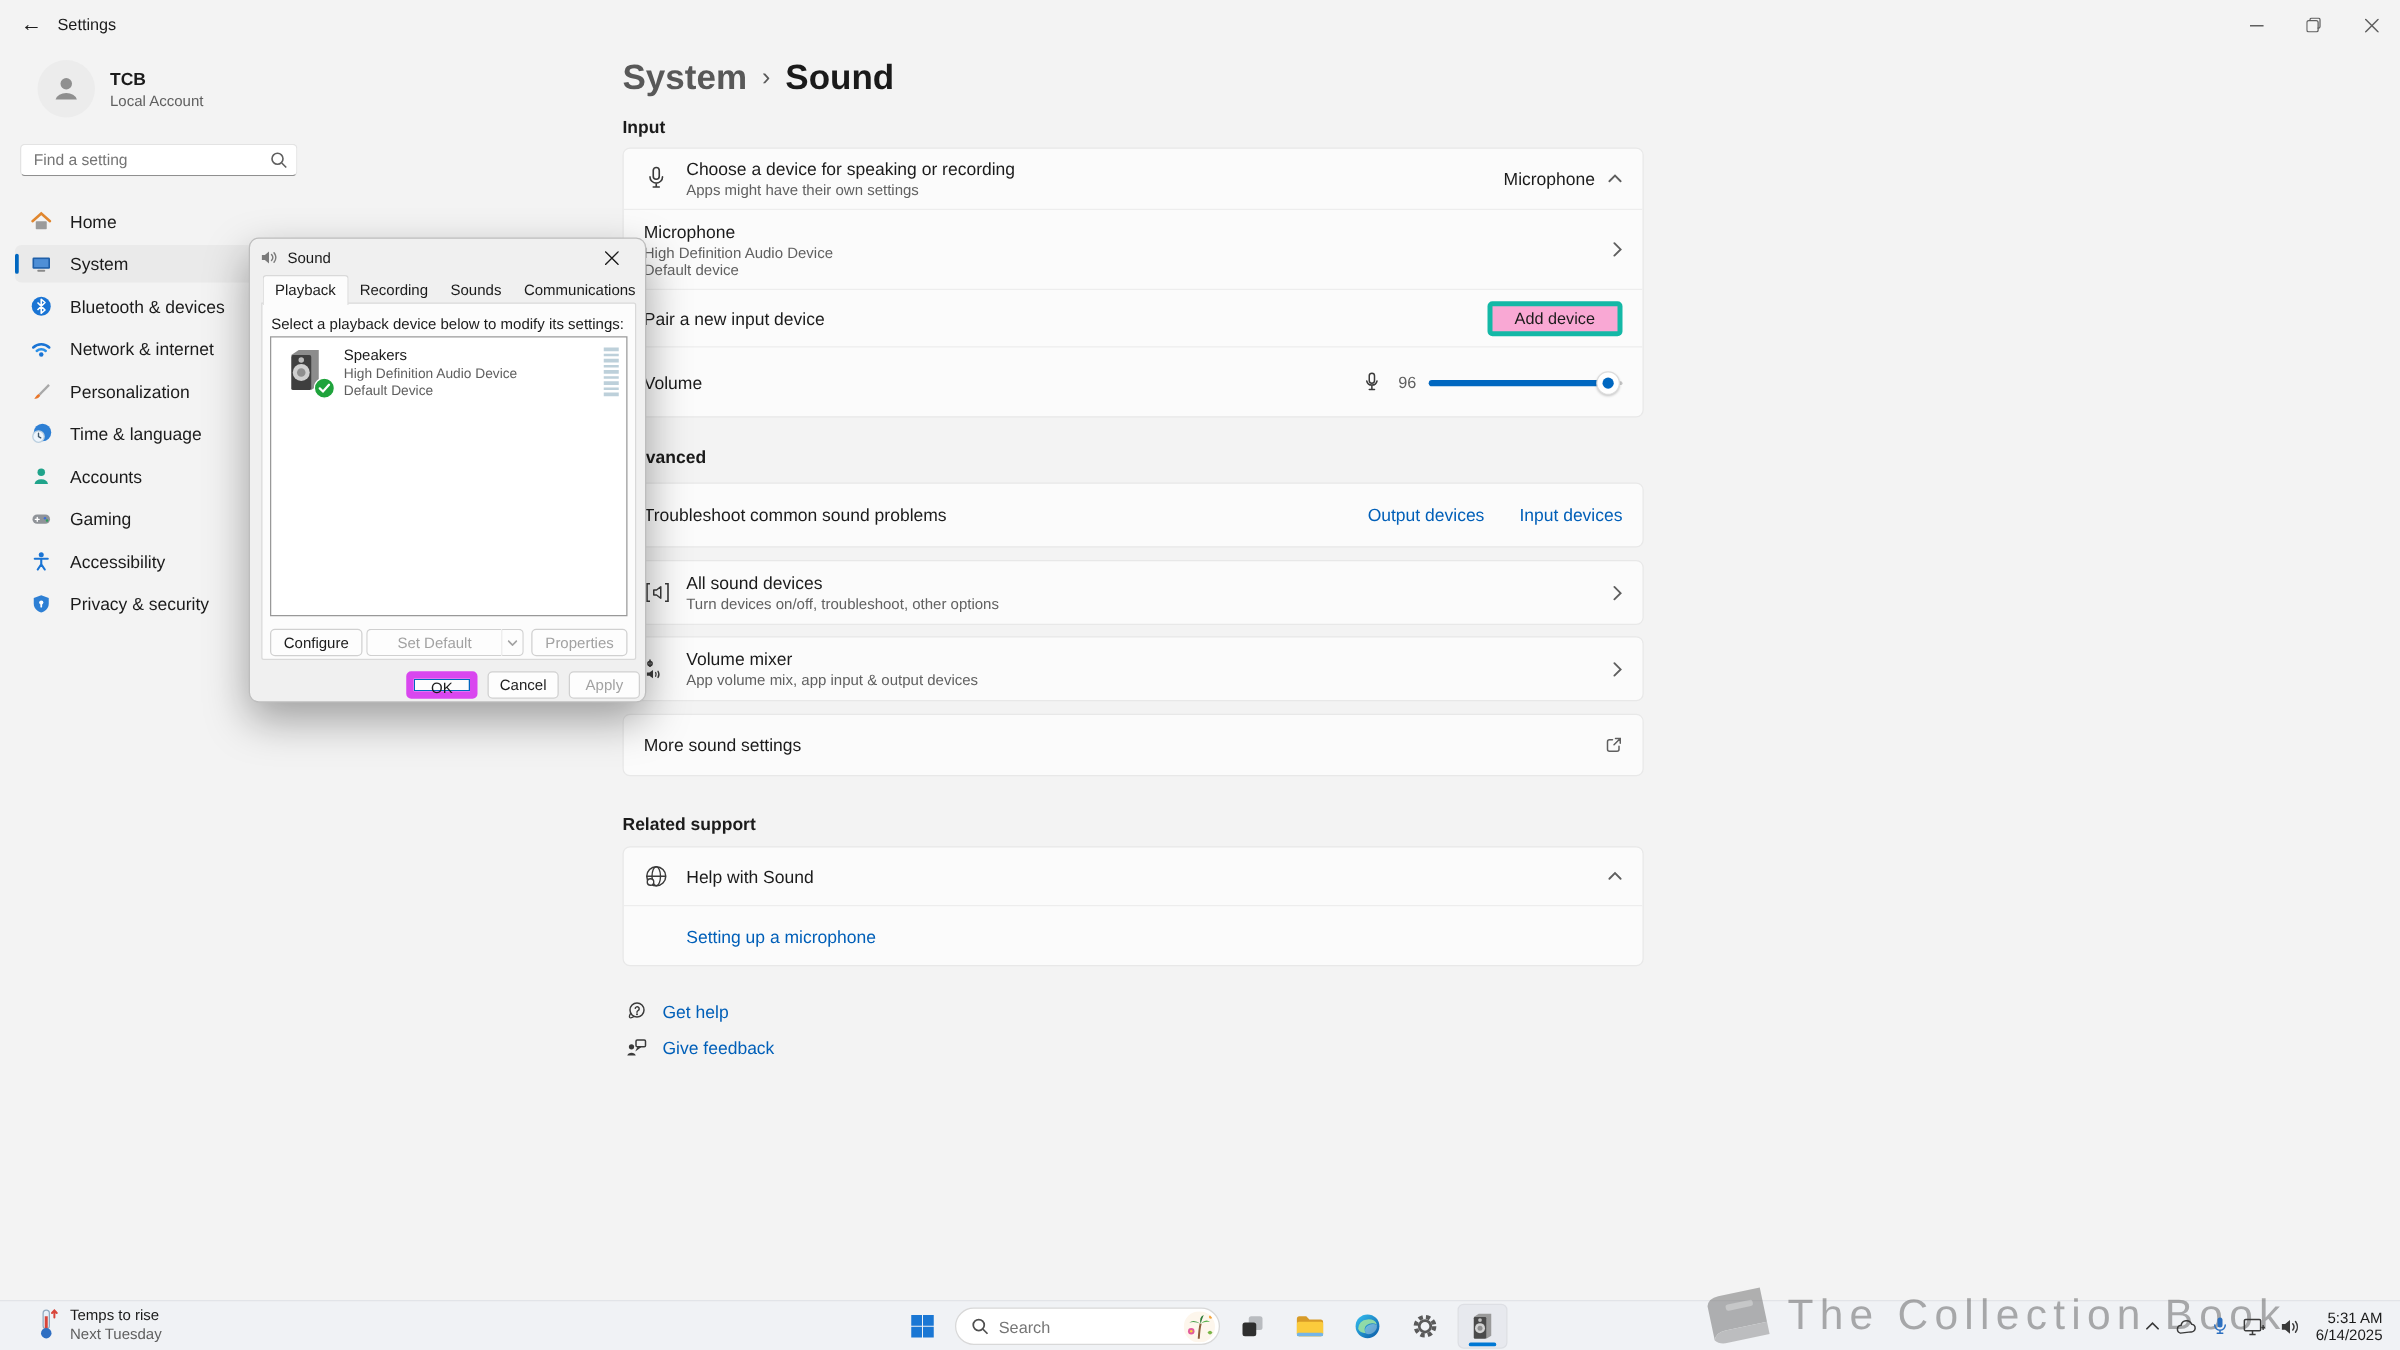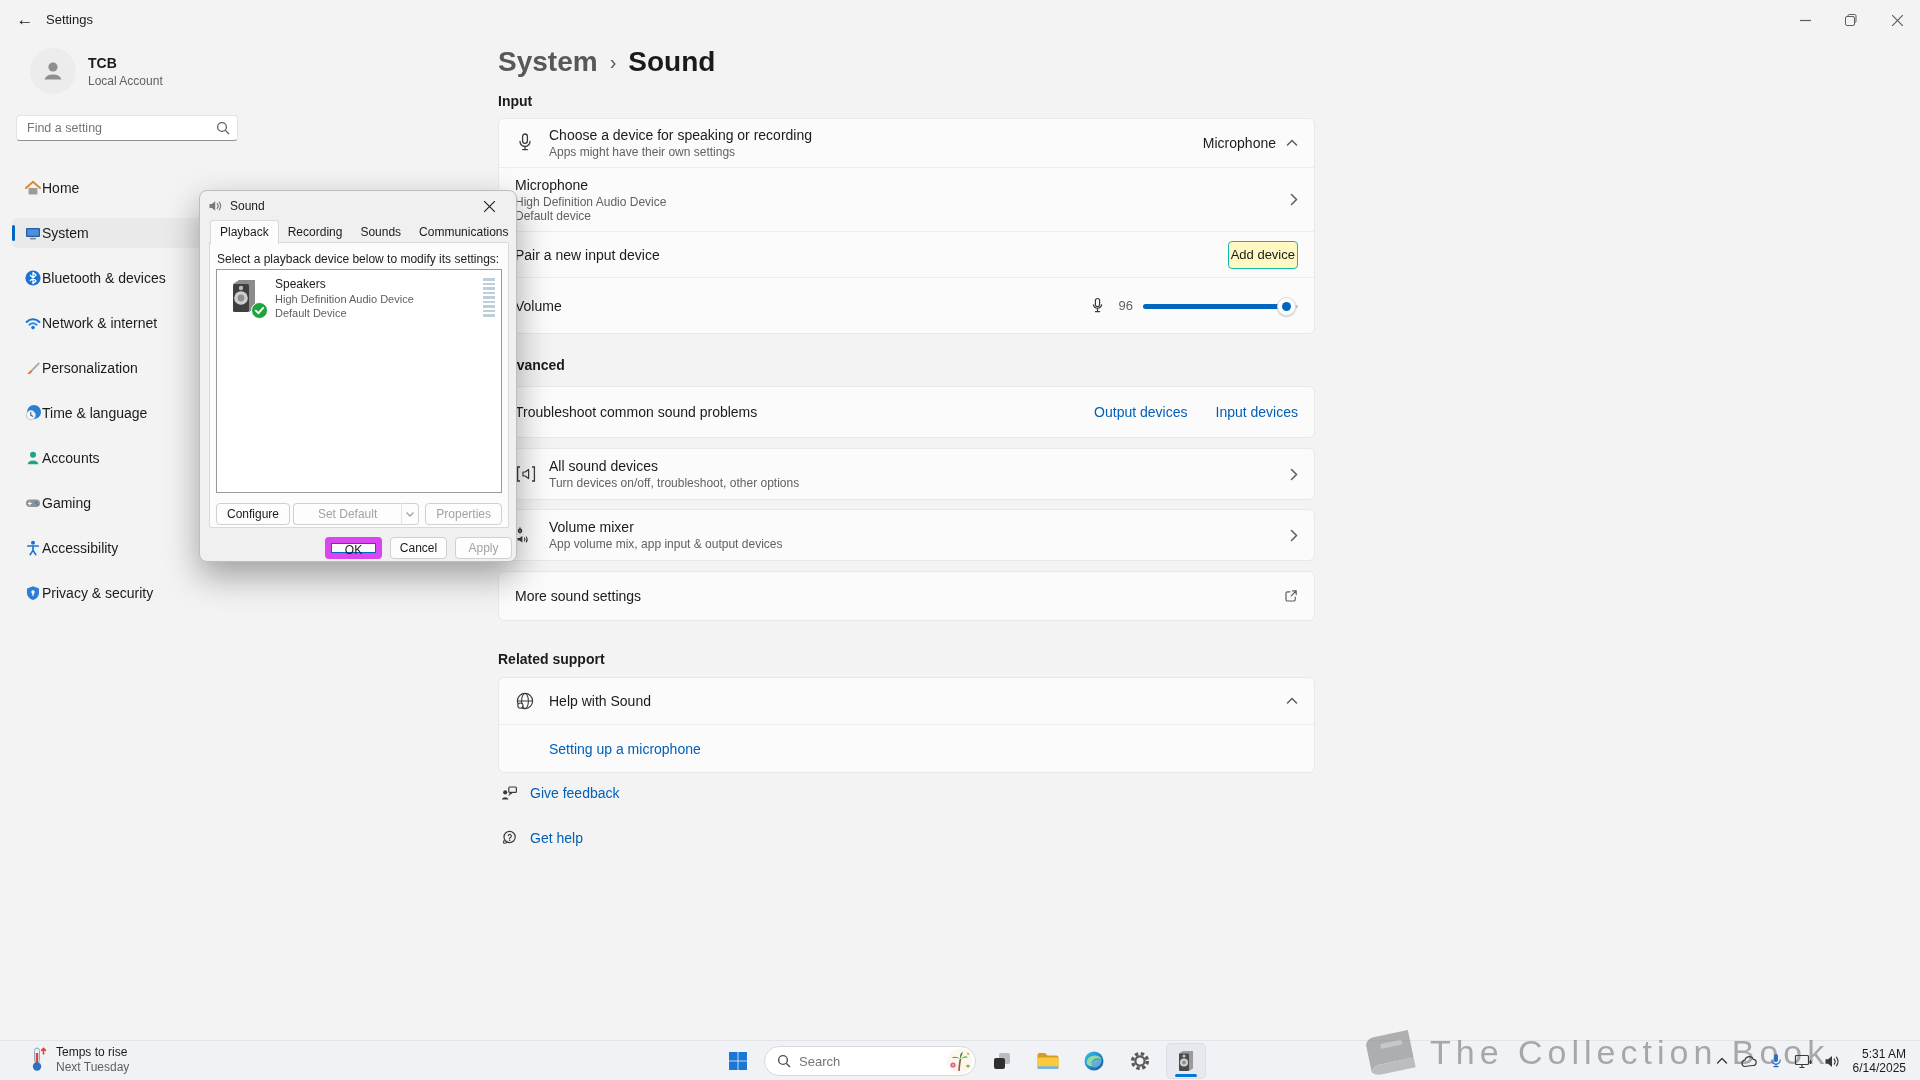--- a/index.html
+++ b/index.html
@@ -17,42 +17,42 @@
   
   .sidebar{position:absolute;left:0;top:40px;width:300px;height:1000px}
   .userrow{position:absolute;left:30px;top:8px;display:flex;align-items:center;gap:12px;cursor:pointer}
   .avatar{width:46px;height:46px;border-radius:50%;background:#ececec;display:flex;align-items:center;justify-content:center}
   .uname{font-size:14px;font-weight:bold;color:#1b1b1b}
   .utype{font-size:12px;color:#5f5f5f;margin-top:3px}
   .searchwrap{position:absolute;left:16px;top:75px;width:222px;height:26px}
   .searchwrap input{width:100%;height:100%;border:1px solid #e3e3e3;border-bottom:1px solid #8f8f8f;border-radius:4px;background:#ffffff;padding:0 28px 0 10px;font-size:12.5px;color:#1b1b1b;font-family:"Liberation Sans",sans-serif}
   .searchwrap .sic{position:absolute;right:8px;top:6px}
   .nav{position:absolute;left:0;top:118px;width:300px}
-  .navitem{position:relative;display:flex;align-items:center;height:30px;margin:15px 8px 3px 12px;padding-left:12px;border-radius:5px;cursor:pointer}
+  .navitem{position:relative;display:flex;align-items:center;gap:14px;height:30px;margin:4px 8px 3px 12px;padding-left:12px;border-radius:5px;cursor:pointer}
   .navitem.sel{background:#eaeaea}
   .navitem.sel::before{content:"";position:absolute;left:0;top:7px;width:3px;height:16px;border-radius:2px;background:#0067c0}
   .navlabel{font-size:14px;color:#1b1b1b}
 
   
   .content{position:absolute;left:498px;top:40px;width:817px}
   .breadcrumb{display:flex;align-items:center;gap:12px;margin-top:4px;height:36px}
   .bc-parent{font-size:28px;font-weight:600;color:#585858;cursor:pointer}
   .bc-sep{font-size:20px;color:#585858}
   .bc-current{font-size:28px;font-weight:600;color:#1a1a1a}
   .secheading{font-size:14px;font-weight:700;color:#1b1b1b}
   .card{background:#fbfbfb;border:1px solid #e8e8e8;border-radius:6px;overflow:hidden}
   .row{display:flex;align-items:center;padding:0 16px;position:relative}
   .row.bt{border-top:1px solid #ededed}
   .ricon{width:22px;margin-right:12px;flex:0 0 auto}
   .rtxt{display:flex;flex-direction:column;justify-content:center}
   .rt{font-size:14px;color:#1b1b1b}
   .rs{font-size:12px;color:#616161;margin-top:2px;line-height:14px}
   .rright{margin-left:auto;display:flex;align-items:center;gap:10px}
   .link{color:#005fb8;font-size:14px;cursor:pointer;text-decoration:none}
-  .ghostbtn{background:#fef9c3;border:1px solid #14b8a6;border-radius:4px;height:28px;padding:0 2px;font-size:13px;color:#1b1b1b;font-family:"Liberation Sans",sans-serif;cursor:pointer}
+  .ghostbtn{background:#f9a8d4;border:4px solid #14b8a6;border-radius:4px;height:28px;padding:0 18px;font-size:13px;color:#1b1b1b;font-family:"Liberation Sans",sans-serif;cursor:pointer}
   .slider{position:relative;width:155px;height:18px;cursor:pointer}
   .slider .track{position:absolute;left:0;top:8px;width:100%;height:3px;border-radius:2px;background:#c7c7c7}
   .slider .fill{position:absolute;left:0;top:7px;width:93%;height:5px;border-radius:3px;background:#0067c0}
   .slider .knob{position:absolute;left:calc(93% - 10px);top:0;width:19px;height:19px;border-radius:50%;background:#ffffff;border:1px solid #dcdcdc;box-shadow:0 1px 2px rgba(0,0,0,.2)}
   .slider .knob::after{content:"";position:absolute;left:4px;top:4px;width:9px;height:9px;border-radius:50%;background:#0067c0}
   .volval{font-size:13px;color:#5f5f5f;min-width:18px;text-align:right}
   .footlink{display:flex;align-items:center;gap:12px;margin-left:2px;cursor:pointer}
 
   
   .dialog{position:absolute;left:199px;top:190px;width:318px;height:372px;background:#f0f0f0;border:1px solid #bdbdbd;border-radius:8px;box-shadow:0 14px 34px rgba(0,0,0,.35);font-size:12px}
@@ -416,41 +416,41 @@
               <path d="M1.5 6 L6 1.5 L10.5 6" fill="none" stroke="#5f5f5f" stroke-width="1.5" stroke-linecap="round"></path>
             </svg>
           </span>
       </div>
     </div>
     <div class="row bt" style="height:48px">
       <a class="link" style="margin-left:34px">Setting up a microphone</a>
     </div>
   </div>
 
+  <div class="footlink" style="margin-top:27px">
+    <span>
+      <svg width="18" height="18" viewBox="0 0 18 18">
+          <circle cx="9.6" cy="8" r="5.6" fill="none" stroke="#3a3a3a" stroke-width="1.2"></circle>
+          <path d="M4.6 10.5 C3.6 12.2 3.2 13.4 3.8 14 C4.5 14.6 6 14 7.6 13" fill="none" stroke="#3a3a3a" stroke-width="1.1"></path>
+          <path d="M8.2 6.6 a1.6 1.6 0 1 1 2.2 1.9 c-0.6.3-.8.6-.8 1.2" fill="none" stroke="#3a3a3a" stroke-width="1.2" stroke-linecap="round"></path>
+          <circle cx="9.6" cy="11.3" r="0.8" fill="#3a3a3a"></circle>
+        </svg>
+    </span>
+    <a class="link">Get help</a>
+  </div>
   <div class="footlink" style="margin-top:11px">
     <span>
       <svg width="18" height="18" viewBox="0 0 18 18">
           <circle cx="5.2" cy="8.4" r="2.1" fill="#3a3a3a"></circle>
           <path d="M1.8 15.4 a3.6 3.2 0 0 1 6.8 0 Z" fill="#3a3a3a"></path>
           <rect x="8.8" y="3" width="7.6" height="5.4" rx="1" fill="none" stroke="#3a3a3a" stroke-width="1.2"></rect>
           <path d="M10.6 8.4 L9.6 10.6 L12.6 8.4" fill="none" stroke="#3a3a3a" stroke-width="1.1"></path>
         </svg>
     </span>
     <a class="link">Give feedback</a>
-  </div>
-  <div class="footlink" style="margin-top:27px">
-    <span>
-      <svg width="18" height="18" viewBox="0 0 18 18">
-          <circle cx="9.6" cy="8" r="5.6" fill="none" stroke="#3a3a3a" stroke-width="1.2"></circle>
-          <path d="M4.6 10.5 C3.6 12.2 3.2 13.4 3.8 14 C4.5 14.6 6 14 7.6 13" fill="none" stroke="#3a3a3a" stroke-width="1.1"></path>
-          <path d="M8.2 6.6 a1.6 1.6 0 1 1 2.2 1.9 c-0.6.3-.8.6-.8 1.2" fill="none" stroke="#3a3a3a" stroke-width="1.2" stroke-linecap="round"></path>
-          <circle cx="9.6" cy="11.3" r="0.8" fill="#3a3a3a"></circle>
-        </svg>
-    </span>
-    <a class="link">Get help</a>
   </div>
 </main>
 
 <div class="dialog">
   <div class="dtitle">
     <span>
       <svg width="15" height="14" viewBox="0 0 15 14">
           <path d="M1.5 5 h2.4 L7.2 2.2 V11.8 L3.9 9 H1.5 Z" fill="#7a7a7a"></path>
           <path d="M9.2 4.6 a3.6 3.6 0 0 1 0 4.8 M11.2 3.2 a6.2 6.2 0 0 1 0 7.6" fill="none" stroke="#7a7a7a" stroke-width="1.1" stroke-linecap="round"></path>
         </svg>

